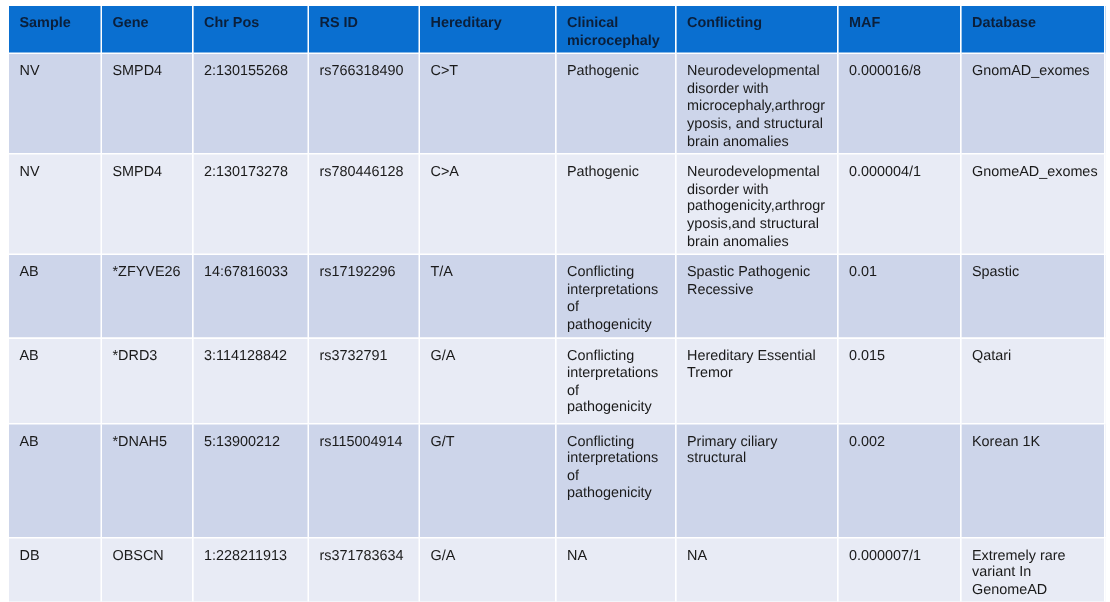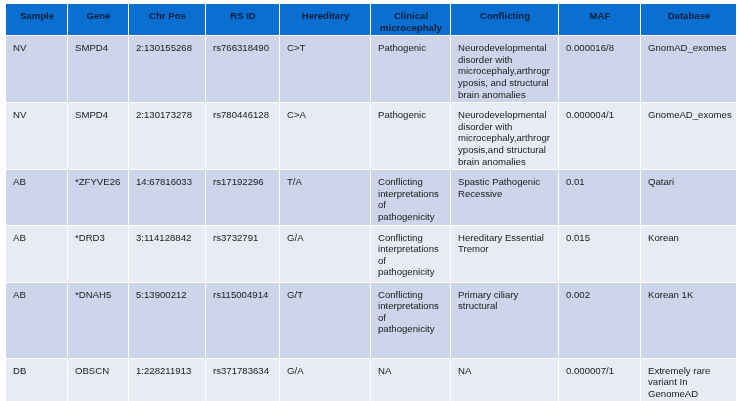--- a/index.html
+++ b/index.html
@@ -2,21 +2,21 @@
 <html><head>
 <meta charset="utf-8">
 <style>
   html, body { margin: 0; padding: 0; background: #ffffff; }
   body { width: 740px; height: 401px; position: relative; overflow: hidden;
          font-family: "Liberation Sans", sans-serif; }
   table { position: absolute; left: 5px; top: 3px; border-collapse: collapse;
           table-layout: fixed; width: 731px; }
   th, td { border: 1.5px solid #ffffff; vertical-align: top; text-align: left;
            padding: 6px 6px 2px 7px; font-size: 9.6px; line-height: 11.6px; color: #1a1a1a; }
-  th { background: #0a6fd0; color: #0b1f3a; font-weight: bold; height: 23px; text-align: center; }
+  th { background: #0a6fd0; color: #0b1f3a; font-weight: bold; height: 23px; }
   tr.odd td { background: #cdd5ea; }
   tr.even td { background: #e8ebf5; }
   tr.r1 td { height: 55px; }
   tr.r2 td { height: 58px; }
   tr.r3 td { height: 36px; }
   tr.r4 td { height: 48px; }
   tr.r5 td { height: 67px; }
   tr.r6 td { height: 47px; }
 </style>
 </head>
@@ -59,45 +59,45 @@
       <td>0.000016/8</td>
       <td>GnomAD_exomes</td>
     </tr>
     <tr class="even r2">
       <td>NV</td>
       <td>SMPD4</td>
       <td>2:130173278</td>
       <td>rs780446128</td>
       <td>C&gt;A</td>
       <td>Pathogenic</td>
-      <td>Neurodevelopmental disorder with microcephaly,arthrogr yposis,and structural brain anomalies</td>
+      <td>Neurodevelopmental disorder with pathogenicity,arthrogr yposis,and structural brain anomalies</td>
       <td>0.000004/1</td>
       <td>GnomeAD_exomes</td>
     </tr>
     <tr class="odd r3">
       <td>AB</td>
       <td>*ZFYVE26</td>
       <td>14:67816033</td>
       <td>rs17192296</td>
       <td>T/A</td>
       <td>Conflicting interpretations of pathogenicity</td>
       <td>Spastic Pathogenic Recessive</td>
       <td>0.01</td>
-      <td>Qatari</td>
+      <td>Spastic</td>
     </tr>
     <tr class="even r4">
       <td>AB</td>
       <td>*DRD3</td>
       <td>3:114128842</td>
       <td>rs3732791</td>
       <td>G/A</td>
       <td>Conflicting interpretations of pathogenicity</td>
       <td>Hereditary Essential Tremor</td>
       <td>0.015</td>
-      <td>Korean</td>
+      <td>Qatari</td>
     </tr>
     <tr class="odd r5">
       <td>AB</td>
       <td>*DNAH5</td>
       <td>5:13900212</td>
       <td>rs115004914</td>
       <td>G/T</td>
       <td>Conflicting interpretations of pathogenicity</td>
       <td>Primary ciliary structural</td>
       <td>0.002</td>

